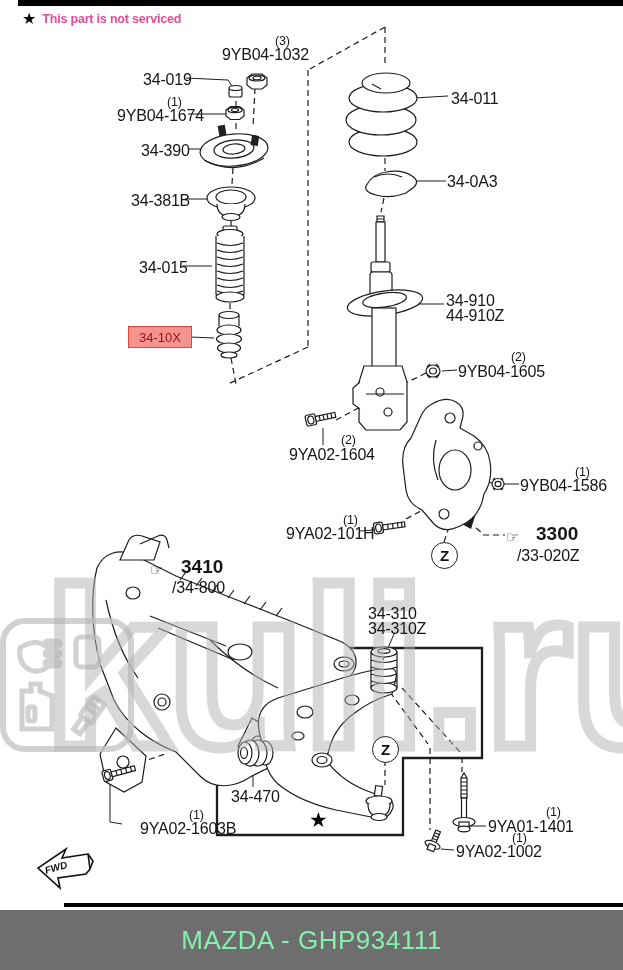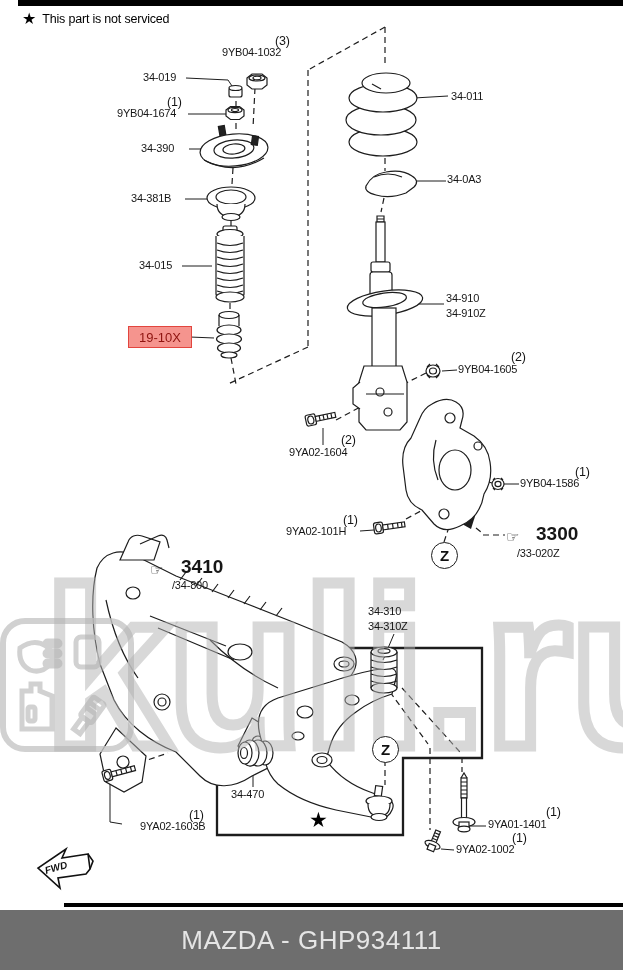--- a/index.html
+++ b/index.html
@@ -1,42 +1,42 @@
 <!DOCTYPE html>
 <html><head>
 <meta charset="utf-8">
 <style>
   html,body{margin:0;padding:0;background:#fff;}
   #stage{position:relative;width:623px;height:970px;background:#ffffff;overflow:hidden;
          font-family:"Liberation Sans",sans-serif;}
   .bar-top{position:absolute;left:18px;top:0;width:605px;height:6px;background:#000;}
   .legend{position:absolute;left:22px;top:11px;display:flex;align-items:center;gap:6px;}
   .legend .star{font-size:16px;color:#000;line-height:1;}
-  .legend .txt{font-size:12.5px;color:#000000;letter-spacing:-0.2px;}
+  .legend .txt{font-size:12.5px;color:#ec4899;letter-spacing:-0.2px;font-weight:bold;}
   svg.art{position:absolute;left:0;top:0;z-index:1;}
   .wm-text{position:absolute;left:44px;top:556px;z-index:3;pointer-events:none;
            font-size:225px;font-weight:700;line-height:1;letter-spacing:-2px;
            color:transparent;-webkit-text-stroke:11px rgba(178,178,178,0.5);white-space:nowrap;}
   .wm-logo{position:absolute;left:0;top:0;z-index:3;pointer-events:none;opacity:.8;}
-  .lbl{position:absolute;z-index:4;font-size:11px;line-height:1.1;color:#161616;
+  .lbl{position:absolute;z-index:4;font-size:16px;line-height:1.1;color:#161616;
        letter-spacing:-0.2px;white-space:nowrap;}
   .cnt{font-size:12.5px;}
   .big{font-size:19px;font-weight:bold;letter-spacing:0;}
   .hand{font-size:15px;color:#222;}
   .hl{position:absolute;z-index:4;left:128px;top:326px;width:62px;height:20px;
       background:#f5948e;border:1.5px solid #e2453e;color:#8e1410;
       display:flex;align-items:center;justify-content:center;font-size:13px;}
   .zmark{position:absolute;z-index:4;width:25px;height:25px;border:1.7px solid #1d1d1d;
          border-radius:50%;background:#fff;display:flex;align-items:center;justify-content:center;
          font-size:15px;font-weight:bold;color:#111;}
   .starmark{position:absolute;z-index:4;font-size:21px;color:#000;line-height:1;}
   .bar-line{position:absolute;left:64px;top:903px;width:559px;height:4px;background:#000;z-index:4;}
   .footer{position:absolute;left:0;top:910px;width:623px;height:60px;background:#6e6e6e;z-index:5;
           display:flex;align-items:center;justify-content:center;gap:48px;}
-  .footer span{color:#e5e5e5;font-size:26px;letter-spacing:0.5px;}
+  .footer span{color:#86efac;font-size:26px;letter-spacing:0.5px;}
 </style>
 </head>
 <body>
 
 <div id="stage">
 
   <div class="bar-top"></div>
 
   <div class="legend">
     <span class="star">★</span>
@@ -333,27 +333,27 @@
 
   <div class="lbl" style="left:143px;top:71px">34-019</div>
 
   <div class="lbl cnt" style="left:167px;top:96px">(1)</div>
   <div class="lbl" style="left:117px;top:107px">9YB04-1674</div>
 
   <div class="lbl" style="left:141px;top:142px">34-390</div>
   <div class="lbl" style="left:131px;top:192px">34-381B</div>
   <div class="lbl" style="left:139px;top:259px">34-015</div>
 
-  <div class="hl">19-10X</div>
+  <div class="hl">34-10X</div>
 
   <div class="lbl" style="left:451px;top:90px">34-011</div>
   <div class="lbl" style="left:447px;top:173px">34-0A3</div>
 
   <div class="lbl" style="left:446px;top:292px">34-910</div>
-  <div class="lbl" style="left:446px;top:307px">34-910Z</div>
+  <div class="lbl" style="left:446px;top:307px">44-910Z</div>
 
   <div class="lbl cnt" style="left:511px;top:351px">(2)</div>
   <div class="lbl" style="left:458px;top:363px">9YB04-1605</div>
 
   <div class="lbl cnt" style="left:341px;top:434px">(2)</div>
   <div class="lbl" style="left:289px;top:446px">9YA02-1604</div>
 
   <div class="lbl cnt" style="left:575px;top:466px">(1)</div>
   <div class="lbl" style="left:520px;top:477px">9YB04-1586</div>
 

